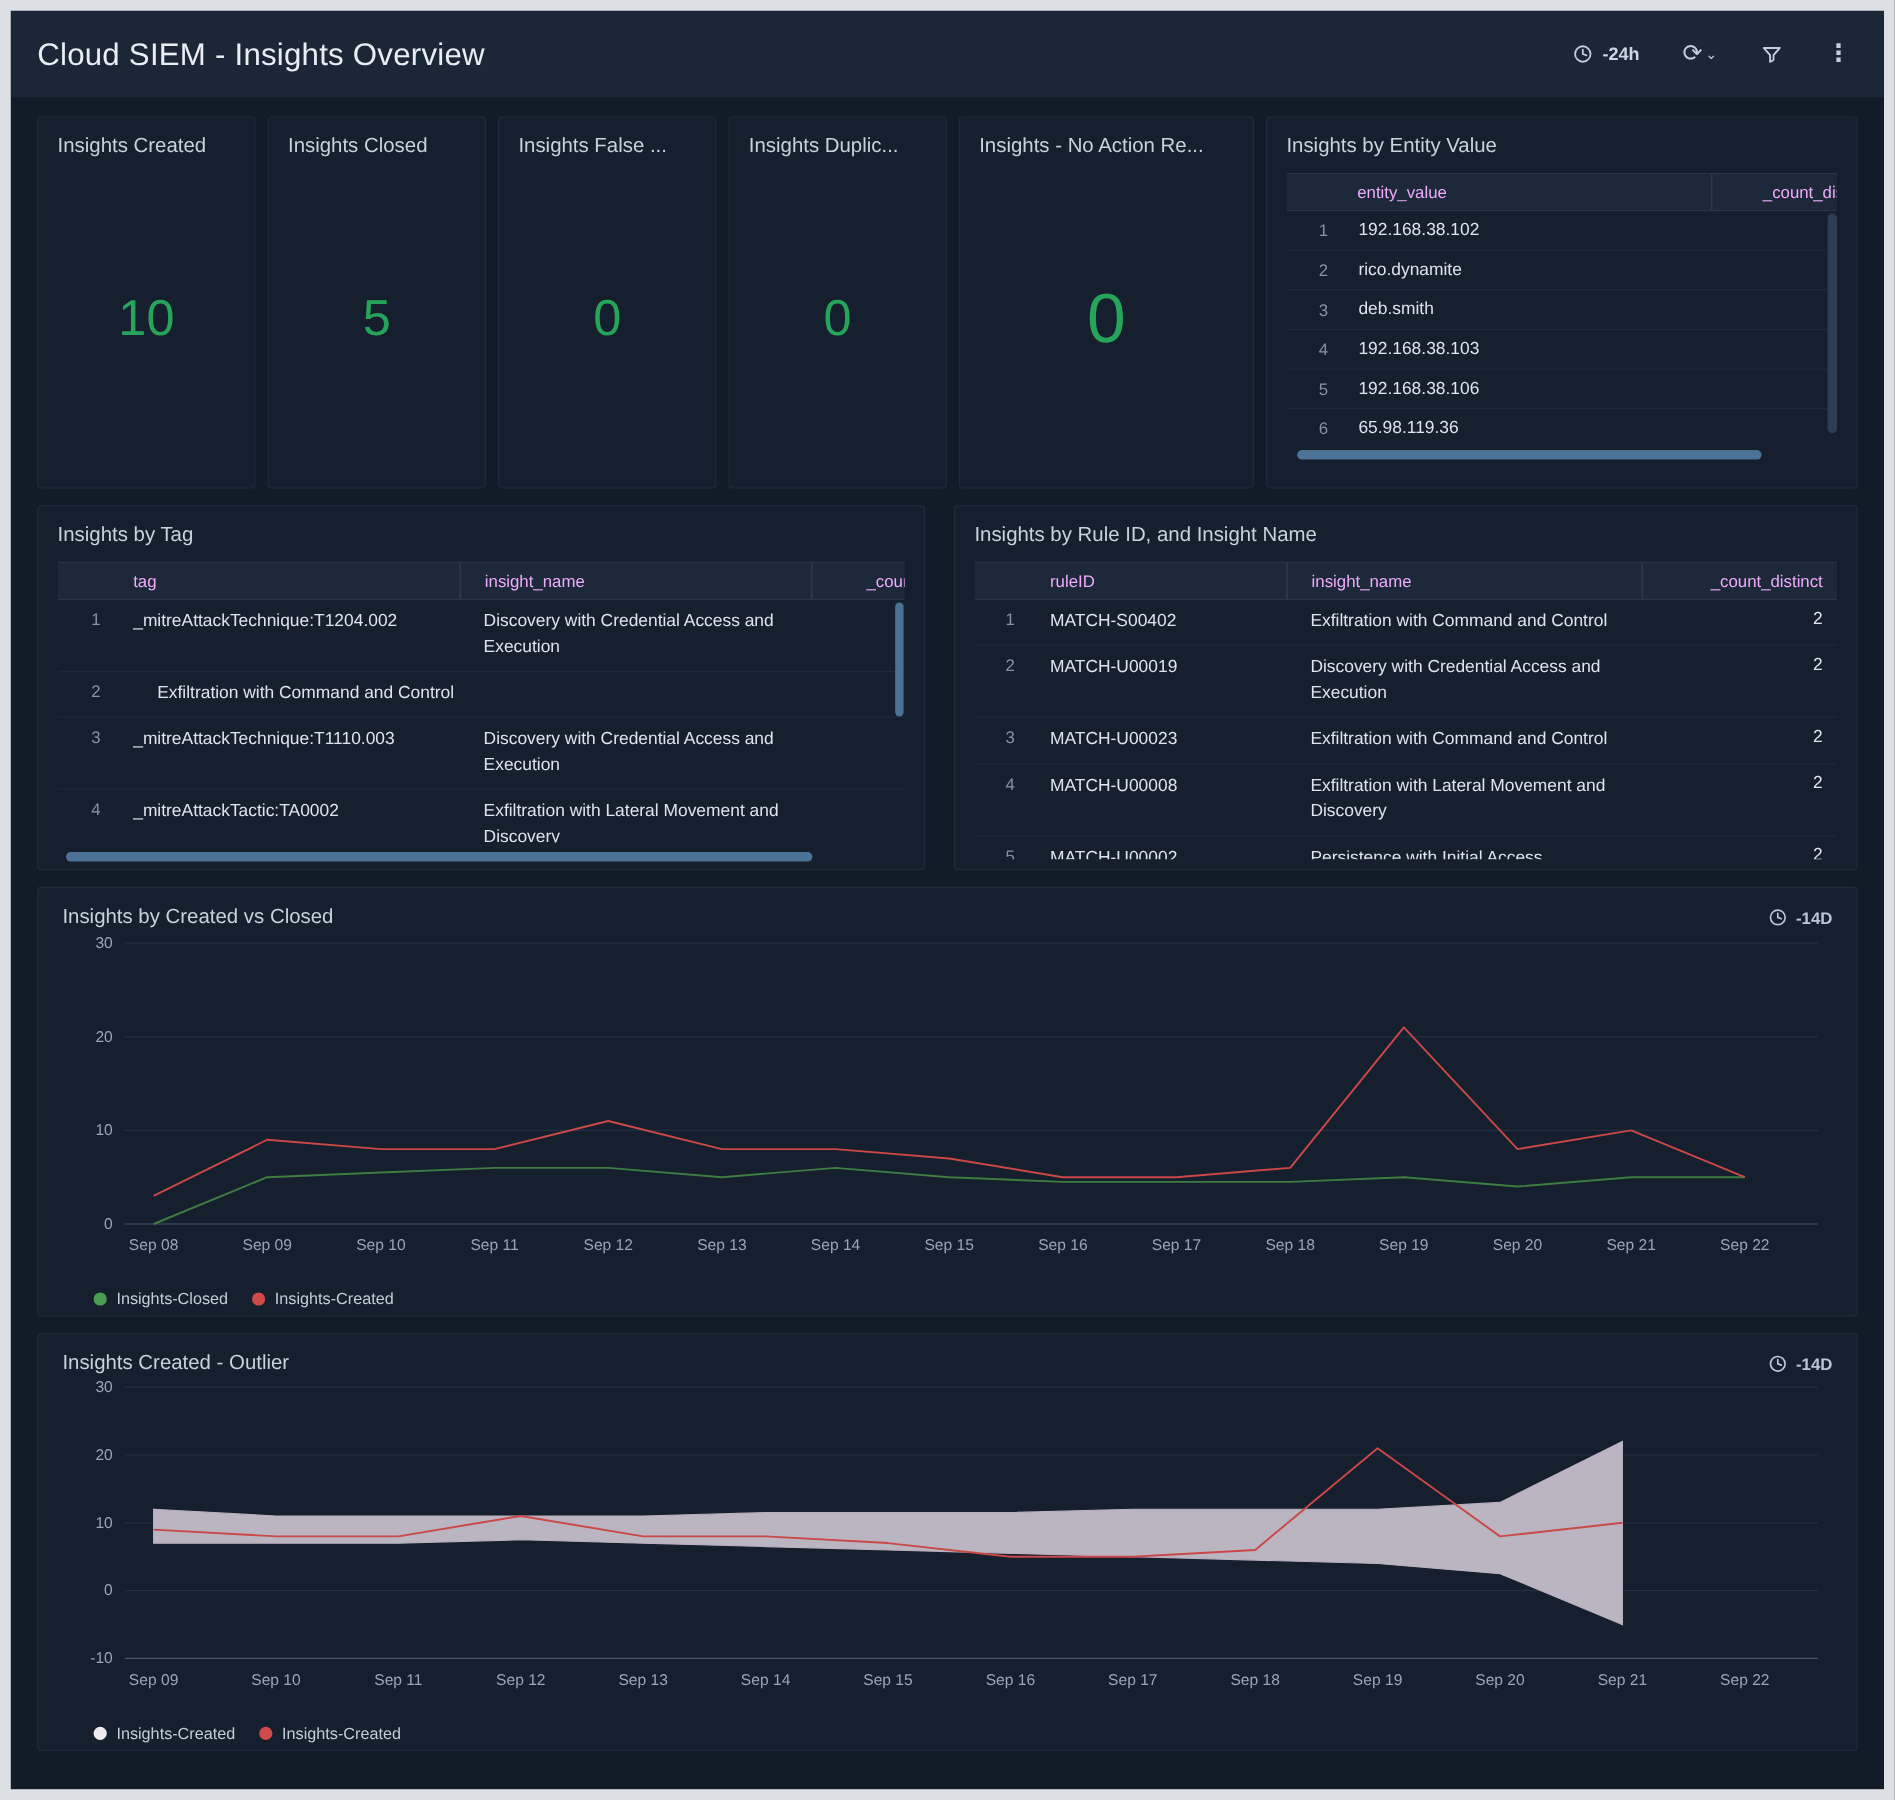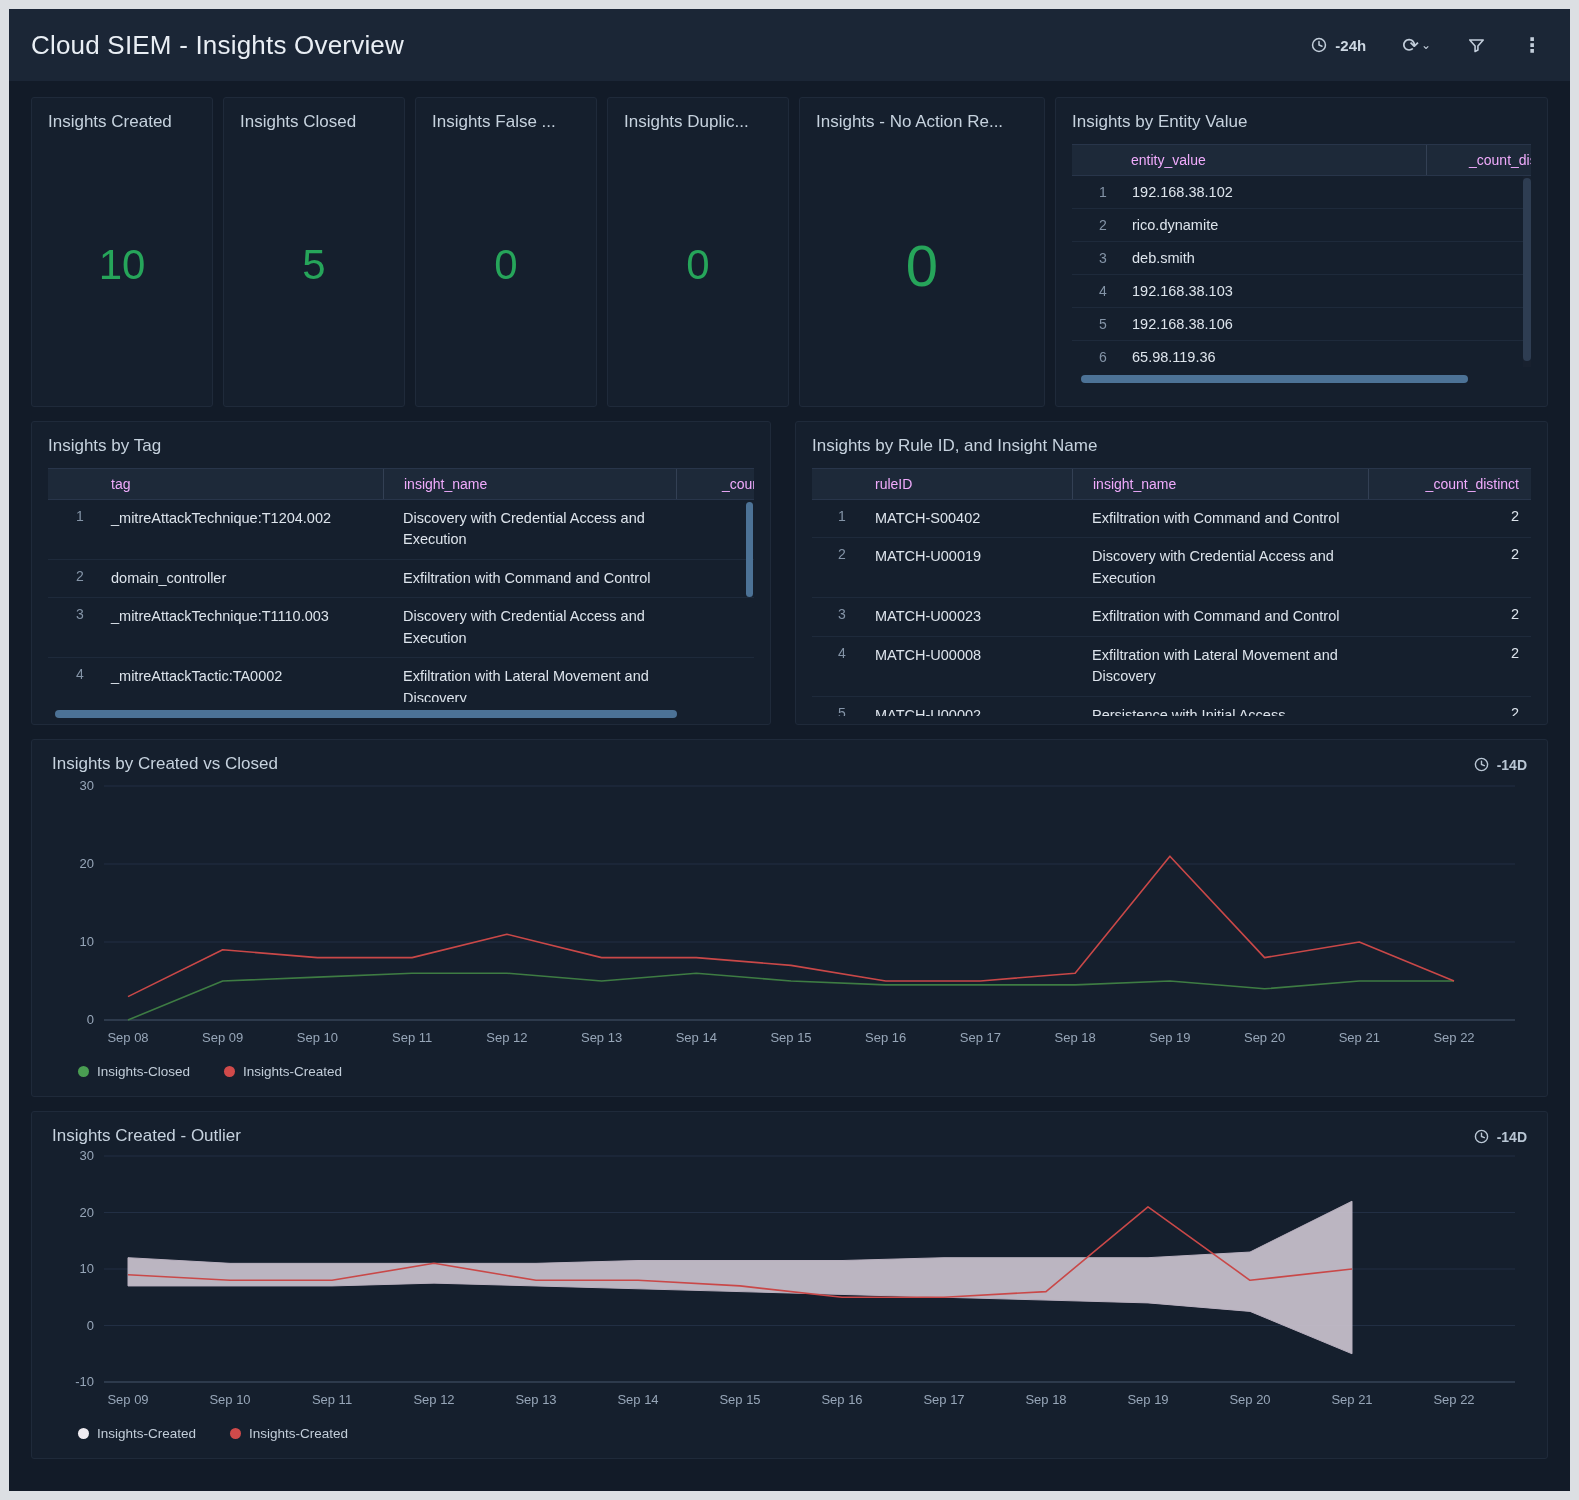--- a/index.html
+++ b/index.html
@@ -97,21 +97,21 @@
   .hscroll .thumb { position: absolute; top: 0; height: 8px; background: #4c7296; border-radius: 4px; }
   .vtrack { position: absolute; right: 0; top: 0; bottom: 0; width: 8px; background: #18212f; }
   .vthumb { position: absolute; right: 0; width: 8px; border-radius: 4px; }
 
   
   .chart-panel { padding: 14px 20px 6px; }
   .chart-panel.h1 { height: 358px; flex: 0 0 358px; }
   .chart-panel.h2 { height: 348px; flex: 0 0 348px; }
   .chart-box { flex: 1; }
   .chart-box svg { display: block; }
-  .legend { display: flex; align-items: flex-start; gap: 34px; padding-left: 26px; height: 26px; flex: 0 0 26px; }
+  .legend { display: flex; align-items: flex-end; gap: 20px; padding-left: 26px; height: 26px; flex: 0 0 26px; }
   .legend-item { display: flex; align-items: center; gap: 8px; cursor: pointer; }
   .legend-dot { width: 11px; height: 11px; border-radius: 50%; }
   .legend-label { font-size: 13.5px; color: #c2cdd9; }
 
   svg text { font-family: "Liberation Sans", "DejaVu Sans", sans-serif; }
 </style>
 </head>
 <body>
 
 <div class="frame">
@@ -236,21 +236,20 @@
             <div class="tag-h3 th-div">_count_d</div>
           </div>
           <div class="tbl-rows" id="tag-rows">
             <div class="t-row">
                   <div class="tag-idx cell-idx">1</div>
                   <div class="tag-c1">_mitreAttackTechnique:T1204.002</div>
                   <div class="tag-c2">Discovery with Credential Access and Execution</div>
                 </div>
                 <div class="t-row">
                   <div class="tag-idx cell-idx">2</div>
-                  <div class="tag-c1">domain_controller</div>
                   <div class="tag-c2">Exfiltration with Command and Control</div>
                 </div>
                 <div class="t-row">
                   <div class="tag-idx cell-idx">3</div>
                   <div class="tag-c1">_mitreAttackTechnique:T1110.003</div>
                   <div class="tag-c2">Discovery with Credential Access and Execution</div>
                 </div>
                 <div class="t-row">
                   <div class="tag-idx cell-idx">4</div>
                   <div class="tag-c1">_mitreAttackTactic:TA0002</div>

